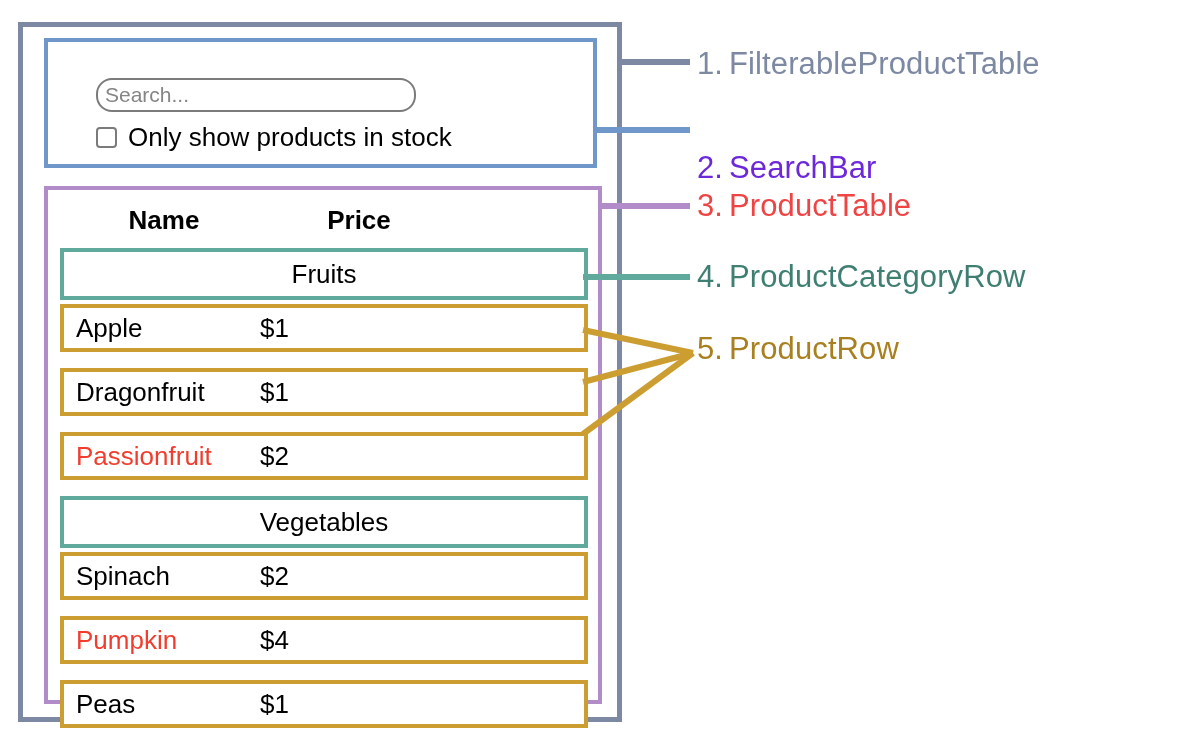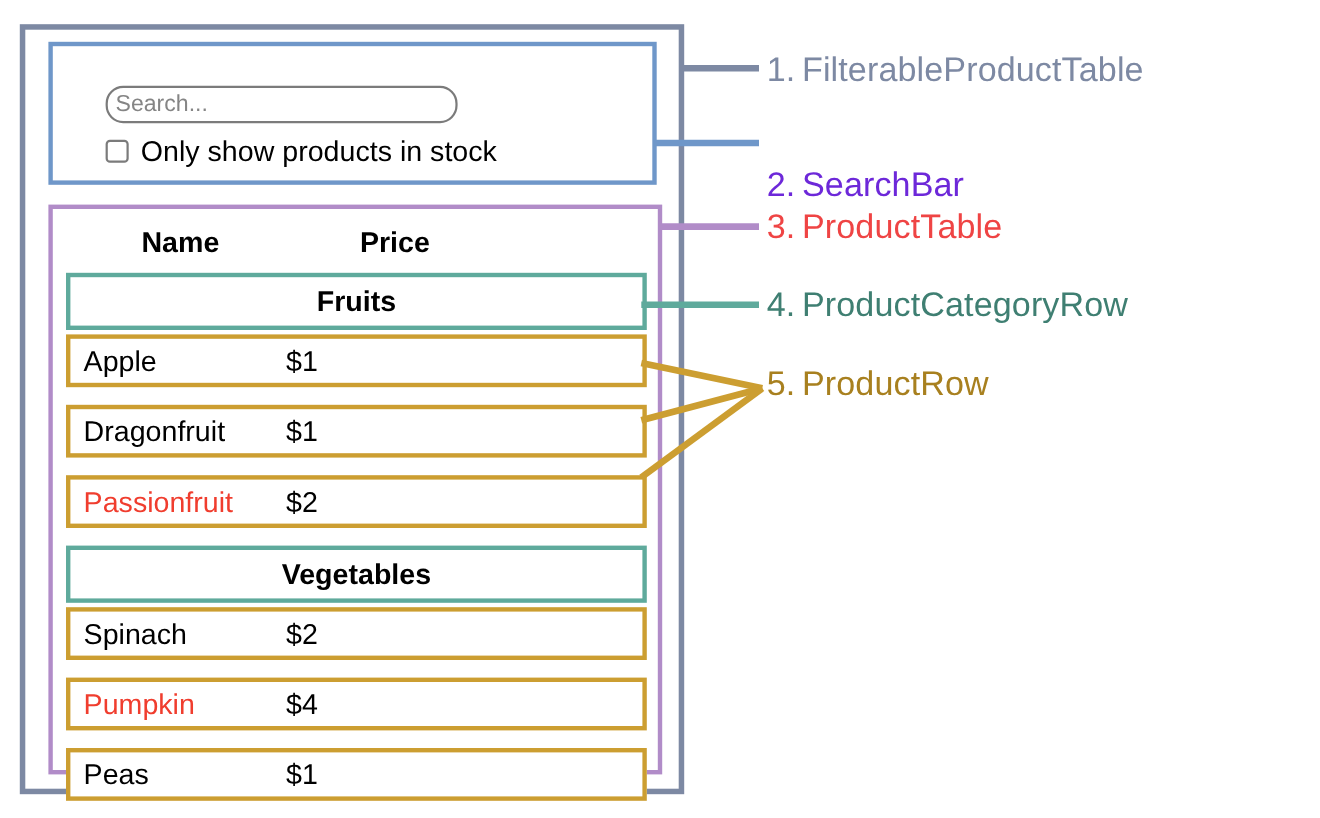--- a/index.html
+++ b/index.html
@@ -154,21 +154,21 @@
     border: 4px solid #5faa9c;
     background: #ffffff;
     box-sizing: border-box;
     display: flex;
     align-items: center;
     justify-content: center;
     margin-bottom: 4px;
   }
   .category-row .cat-label {
     font-size: 26px;
-    font-weight: bold;
+    font-weight: normal;
     color: #000000;
     text-align: center;
   }
   .category-row.second { margin-top: 6px; }
 
   
   .product-row {
     position: relative;
     height: 48px;
     border: 4px solid #cc9e31;

